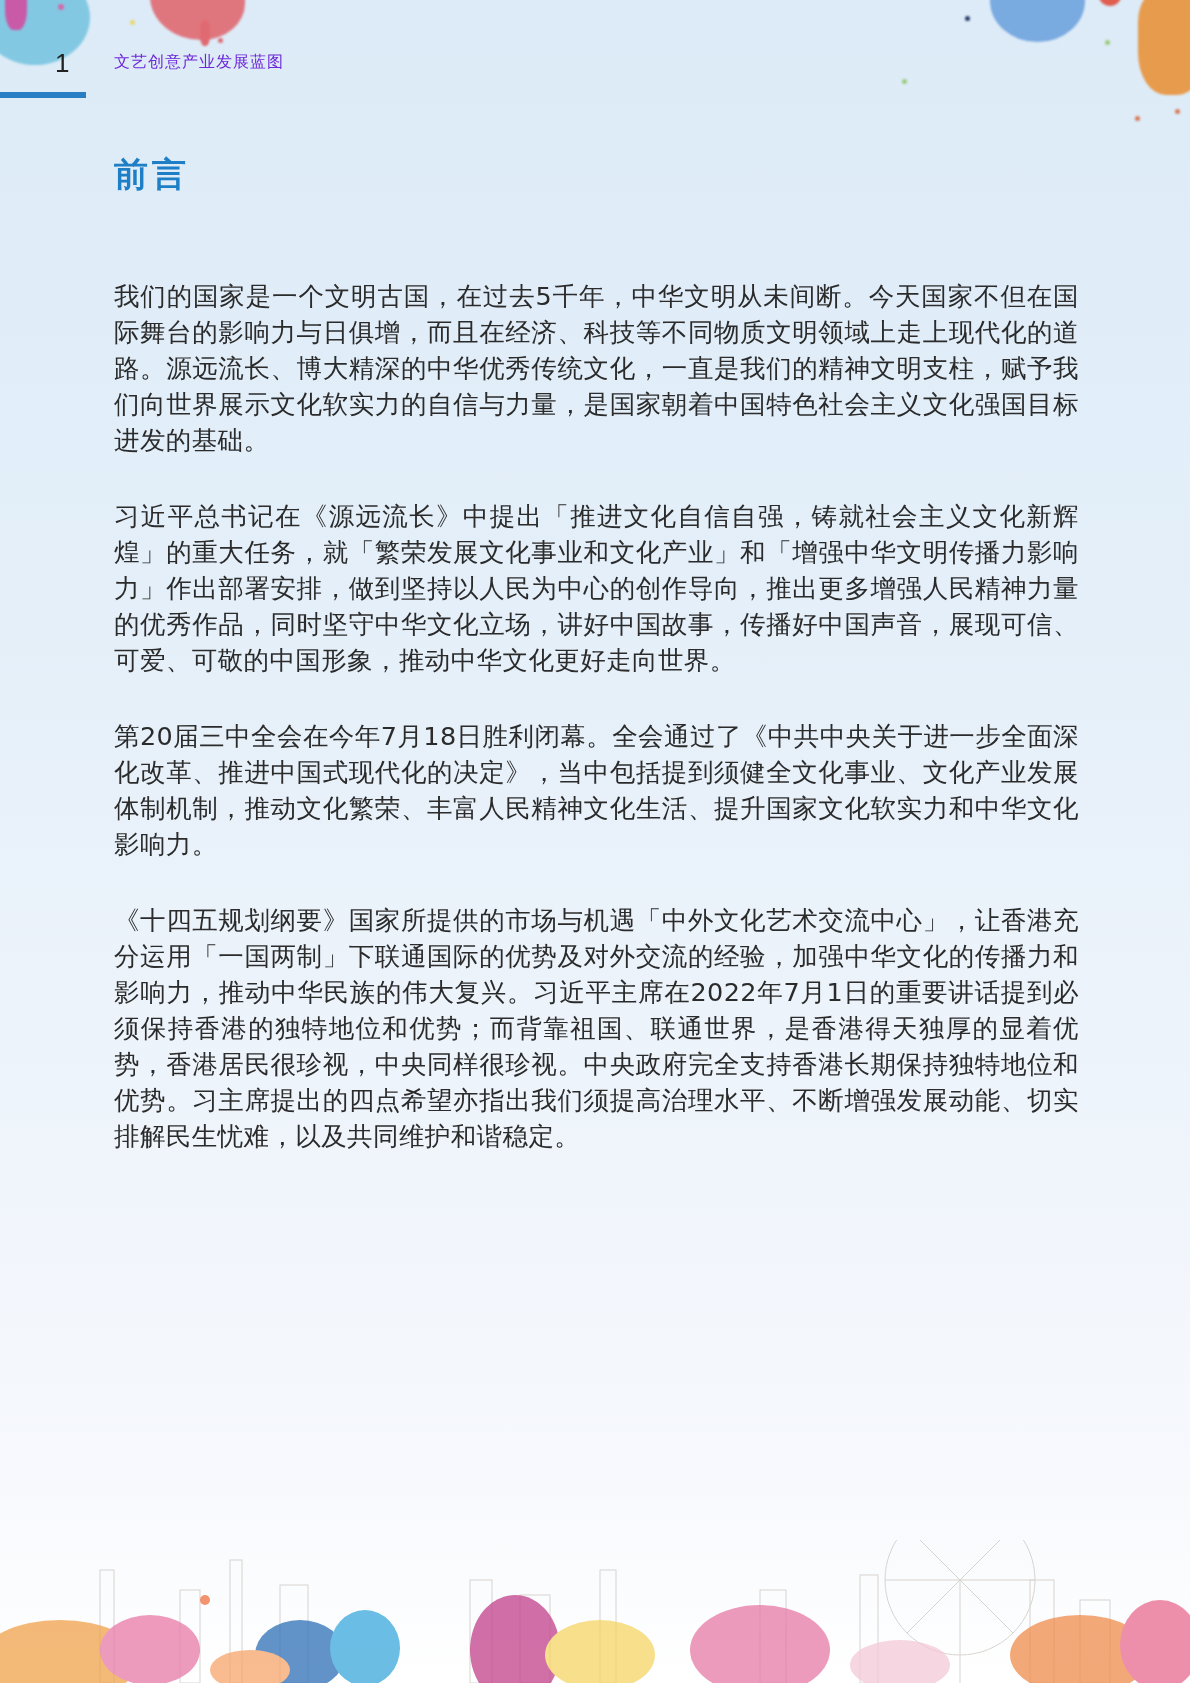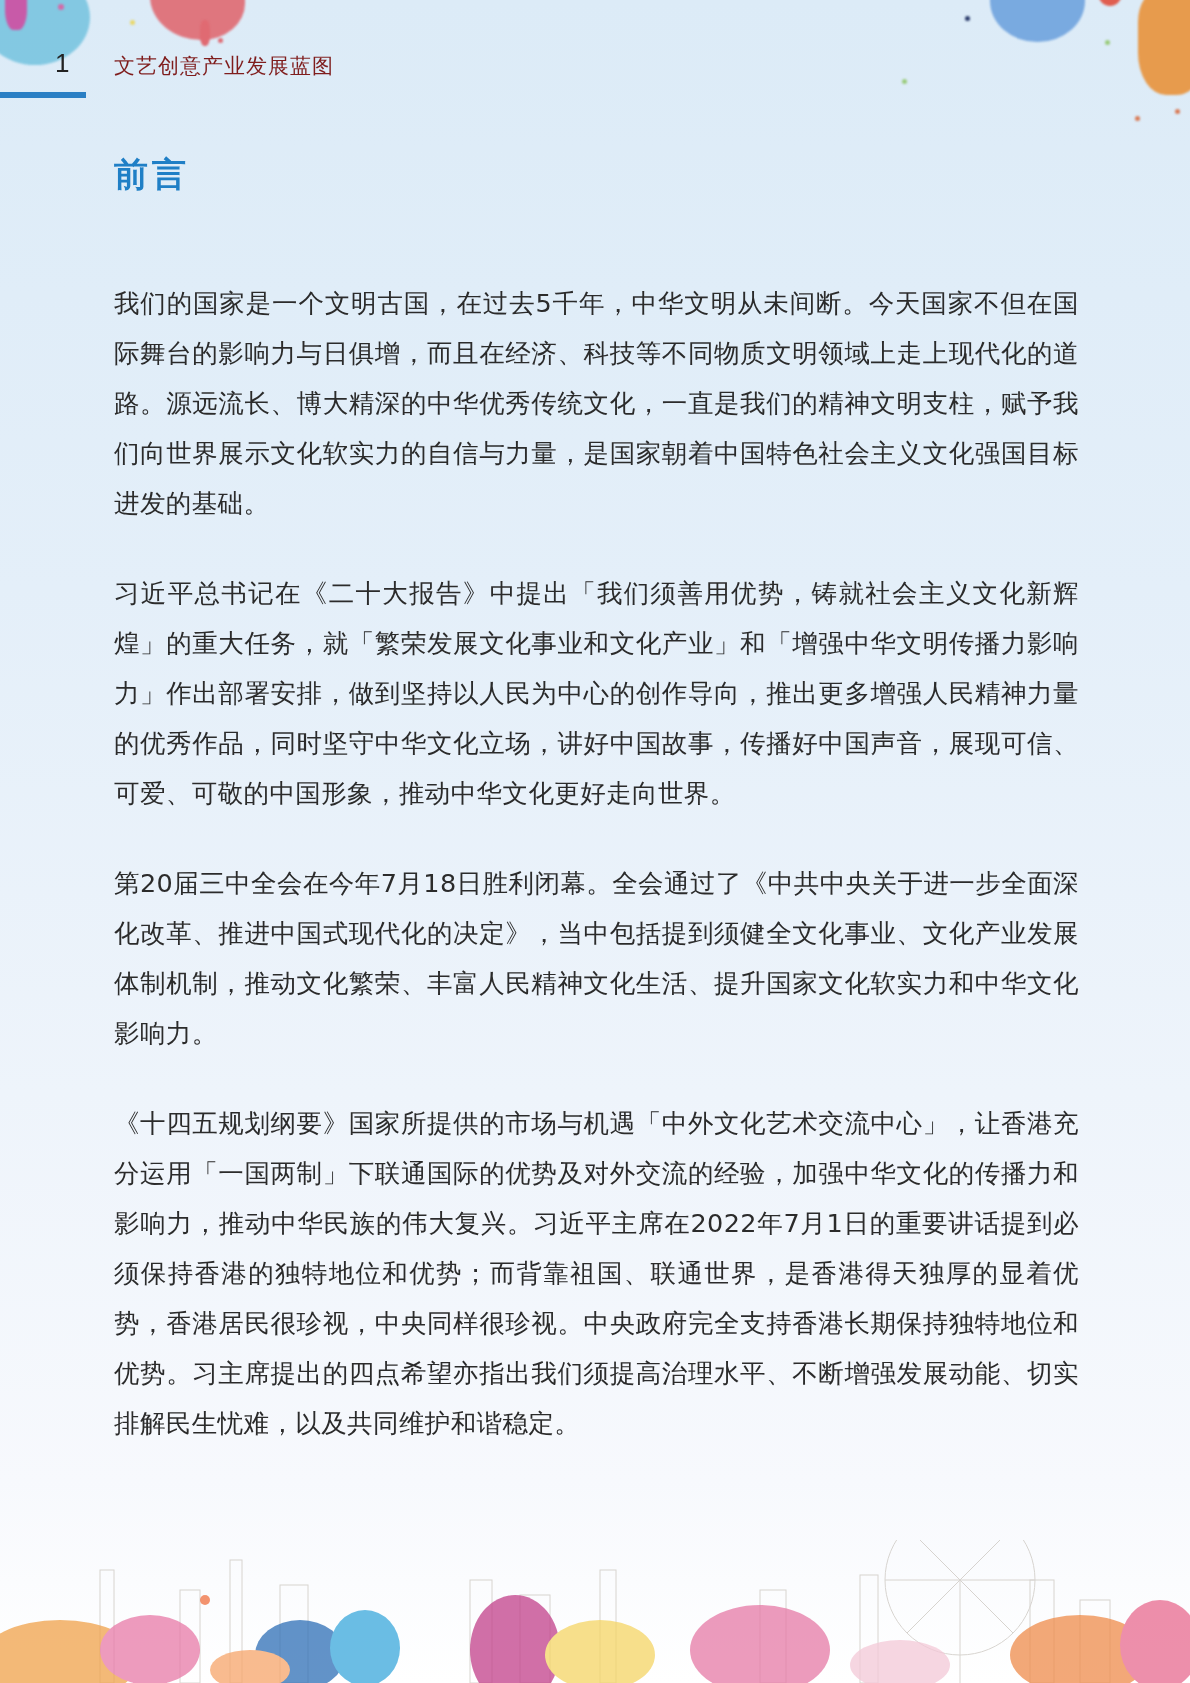--- a/index.html
+++ b/index.html
@@ -7,29 +7,29 @@
     width:1190px; height:1683px; position:relative; overflow:hidden;
     background: linear-gradient(180deg, #dcebf7 0%, #e4eff9 35%, #eef4fb 65%, #f7f9fd 88%, #ffffff 100%);
     font-family: "DejaVu Sans", "Liberation Sans", sans-serif;
   }
   .splash { position:absolute; border-radius:50%; filter: blur(1px); }
   .page-num {
     position:absolute; left:55px; top:48px; font-size:26px; color:#222;
     font-family:"Liberation Sans", sans-serif;
   }
   .header-title {
-    position:absolute; left:114px; top:52px; font-size:21px; color:#7f1d1d; letter-spacing:1px;
+    position:absolute; left:114px; top:52px; font-size:16px; color:#6d28d9; letter-spacing:1px;
   }
   .header-rule { position:absolute; left:0; top:92px; width:86px; height:6px; background:#2a7fc4; }
   .page-title {
     position:absolute; left:114px; top:152px; font-size:34px; font-weight:bold; color:#1f7fc6; letter-spacing:4px;
   }
   .body-text {
     position:absolute; left:114px; top:278px; width:965px;
-    font-size:25.5px; line-height:50px; color:#2b2b2b; letter-spacing:0.4px;
+    font-size:25.5px; line-height:36px; color:#2b2b2b; letter-spacing:0.4px;
   }
   .body-text p { margin:0 0 40px 0; text-align:justify; }
   .bottom-art { position:absolute; left:0; top:1540px; width:1190px; height:143px; overflow:hidden; }
 </style>
 </head>
 <body>
 
 <div>
   <div class="splash" style="left:-20px;top:-30px;width:110px;height:95px;background:#74c3df;opacity:.85;"></div>
   <div class="splash" style="left:5px;top:-20px;width:22px;height:50px;background:#c85aa8;border-radius:40%;"></div>
@@ -51,21 +51,21 @@
 </div>
 
 <div class="page-num">1</div>
 <div class="header-title">文艺创意产业发展蓝图</div>
 <div class="header-rule"></div>
 
 <div class="page-title">前言</div>
 
 <div class="body-text">
   <p>我们的国家是一个文明古国，在过去5千年，中华文明从未间断。今天国家不但在国际舞台的影响力与日俱增，而且在经济、科技等不同物质文明领域上走上现代化的道路。源远流长、博大精深的中华优秀传统文化，一直是我们的精神文明支柱，赋予我们向世界展示文化软实力的自信与力量，是国家朝着中国特色社会主义文化强国目标进发的基础。</p>
-  <p>习近平总书记在《二十大报告》中提出「我们须善用优势，铸就社会主义文化新辉煌」的重大任务，就「繁荣发展文化事业和文化产业」和「增强中华文明传播力影响力」作出部署安排，做到坚持以人民为中心的创作导向，推出更多增强人民精神力量的优秀作品，同时坚守中华文化立场，讲好中国故事，传播好中国声音，展现可信、可爱、可敬的中国形象，推动中华文化更好走向世界。</p>
+  <p>习近平总书记在《源远流长》中提出「推进文化自信自强，铸就社会主义文化新辉煌」的重大任务，就「繁荣发展文化事业和文化产业」和「增强中华文明传播力影响力」作出部署安排，做到坚持以人民为中心的创作导向，推出更多增强人民精神力量的优秀作品，同时坚守中华文化立场，讲好中国故事，传播好中国声音，展现可信、可爱、可敬的中国形象，推动中华文化更好走向世界。</p>
   <p>第20届三中全会在今年7月18日胜利闭幕。全会通过了《中共中央关于进一步全面深化改革、推进中国式现代化的决定》，当中包括提到须健全文化事业、文化产业发展体制机制，推动文化繁荣、丰富人民精神文化生活、提升国家文化软实力和中华文化影响力。</p>
   <p>《十四五规划纲要》国家所提供的市场与机遇「中外文化艺术交流中心」，让香港充分运用「一国两制」下联通国际的优势及对外交流的经验，加强中华文化的传播力和影响力，推动中华民族的伟大复兴。习近平主席在2022年7月1日的重要讲话提到必须保持香港的独特地位和优势；而背靠祖国、联通世界，是香港得天独厚的显着优势，香港居民很珍视，中央同样很珍视。中央政府完全支持香港长期保持独特地位和优势。习主席提出的四点希望亦指出我们须提高治理水平、不断增强发展动能、切实排解民生忧难，以及共同维护和谐稳定。</p>
 </div>
 
 <div class="bottom-art">
   <svg width="1190" height="143" viewBox="0 0 1190 143">
     <g fill="none" stroke="#c8c3bc" stroke-width="1" opacity=".7">
       <rect x="100" y="30" width="14" height="113"></rect>
       <rect x="180" y="50" width="20" height="93"></rect>
       <rect x="230" y="20" width="12" height="123"></rect>

